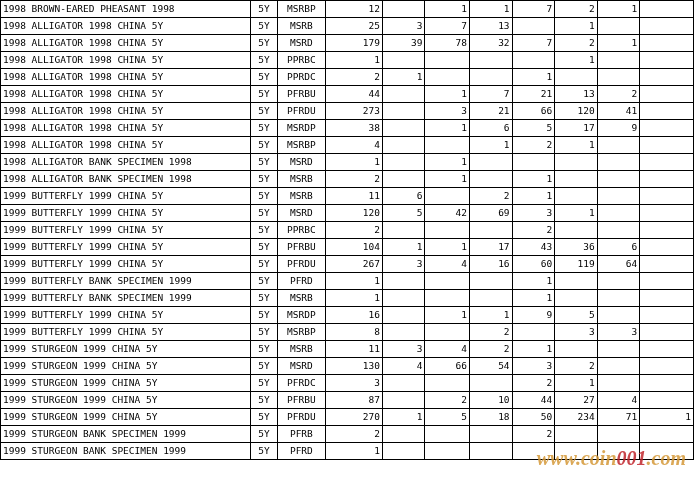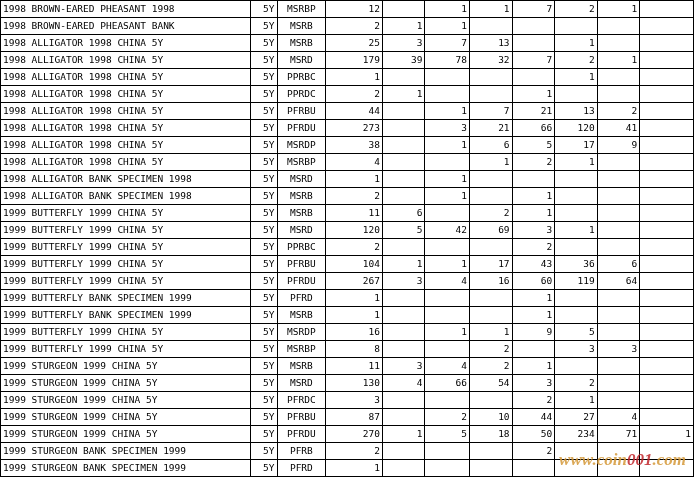--- a/index.html
+++ b/index.html
@@ -36,37 +36,37 @@
     overflow: hidden;
     white-space: nowrap;
     vertical-align: middle;
   }
   td.desc {
     text-align: left;
     letter-spacing: 0px;
     font-size: 9.5px;
   }
   td.period {
-    text-align: right;
+    text-align: center;
     padding-left: 3px;
   }
   td.code {
     text-align: center;
     padding-left: 3px;
   }
   td.num {
     text-align: right;
     padding-right: 3px;
   }
   .watermark {
     position: absolute;
     right: 8px;
     bottom: 14px;
     font-family: "Liberation Serif", serif;
-    font-size: 17px;
+    font-size: 20px;
     font-weight: bold;
     font-style: italic;
     color: #d59a3a;
     opacity: 0.85;
     letter-spacing: 0px;
     pointer-events: none;
   }
   .watermark .wm-red {
     color: #c1272d;
   }
@@ -97,33 +97,20 @@
           <td class="num">12</td>
           <td class="num"></td>
           <td class="num">1</td>
           <td class="num">1</td>
           <td class="num">7</td>
           <td class="num">2</td>
           <td class="num">1</td>
           <td class="num"></td>
         </tr>
         <tr>
-          <td class="desc">1998 BROWN-EARED PHEASANT BANK</td>
-          <td class="period">5Y</td>
-          <td class="code">MSRB</td>
-          <td class="num">2</td>
-          <td class="num">1</td>
-          <td class="num">1</td>
-          <td class="num"></td>
-          <td class="num"></td>
-          <td class="num"></td>
-          <td class="num"></td>
-          <td class="num"></td>
-        </tr>
-        <tr>
           <td class="desc">1998 ALLIGATOR 1998 CHINA 5Y</td>
           <td class="period">5Y</td>
           <td class="code">MSRB</td>
           <td class="num">25</td>
           <td class="num">3</td>
           <td class="num">7</td>
           <td class="num">13</td>
           <td class="num"></td>
           <td class="num">1</td>
           <td class="num"></td>

